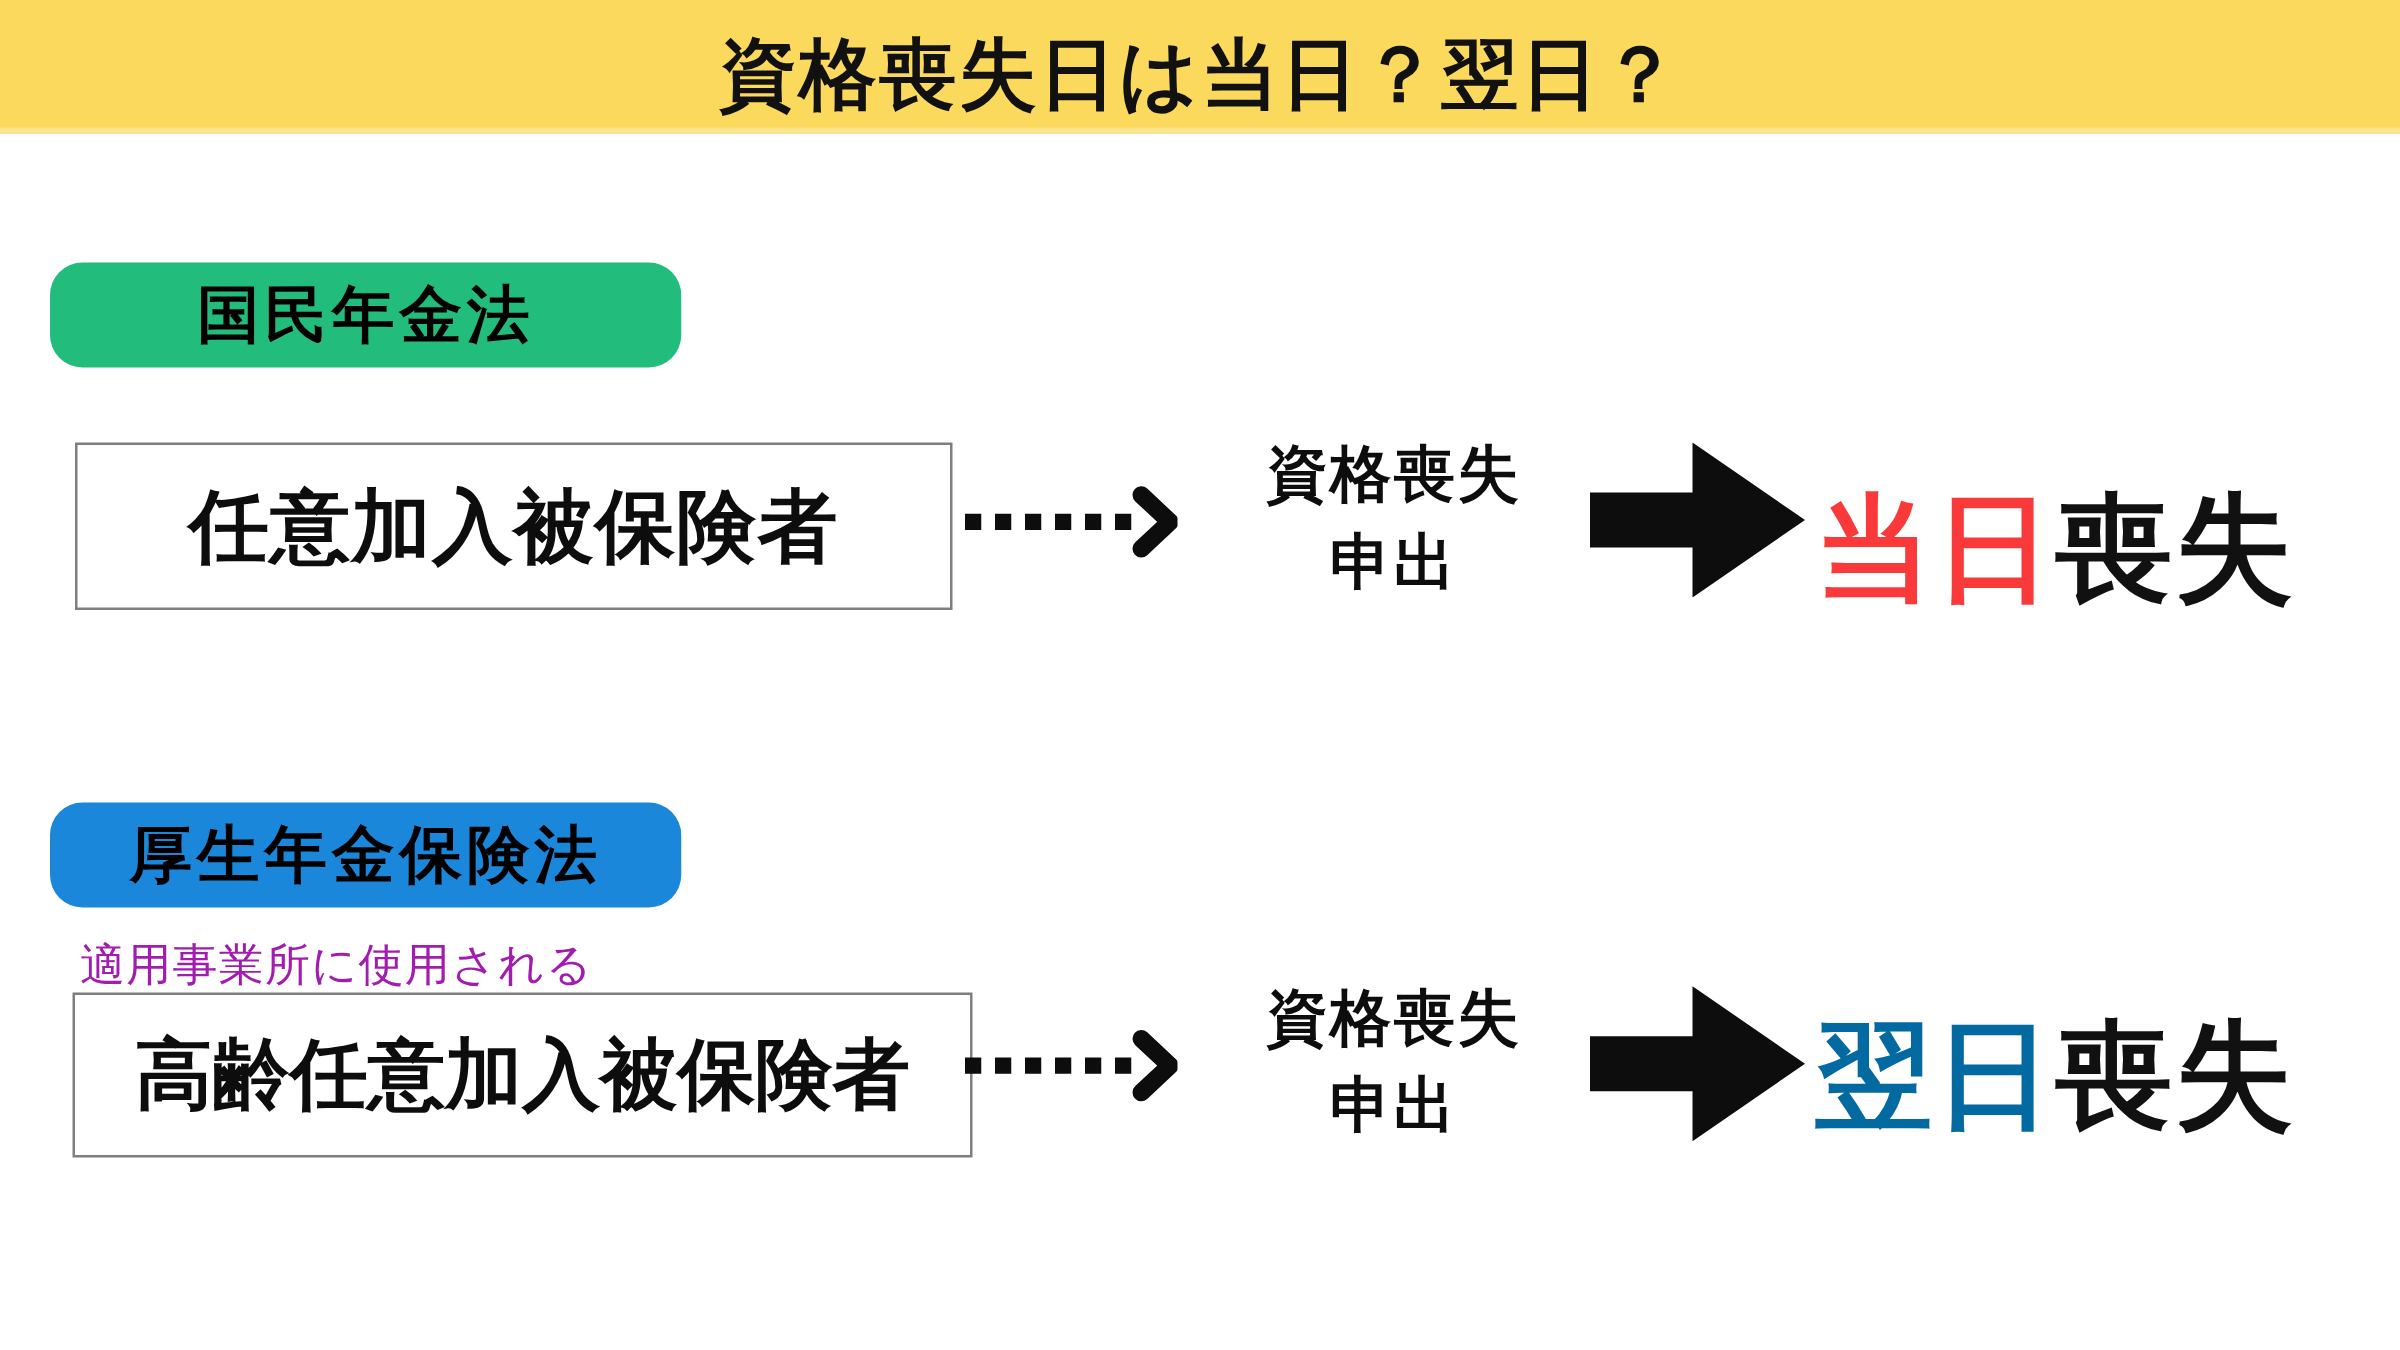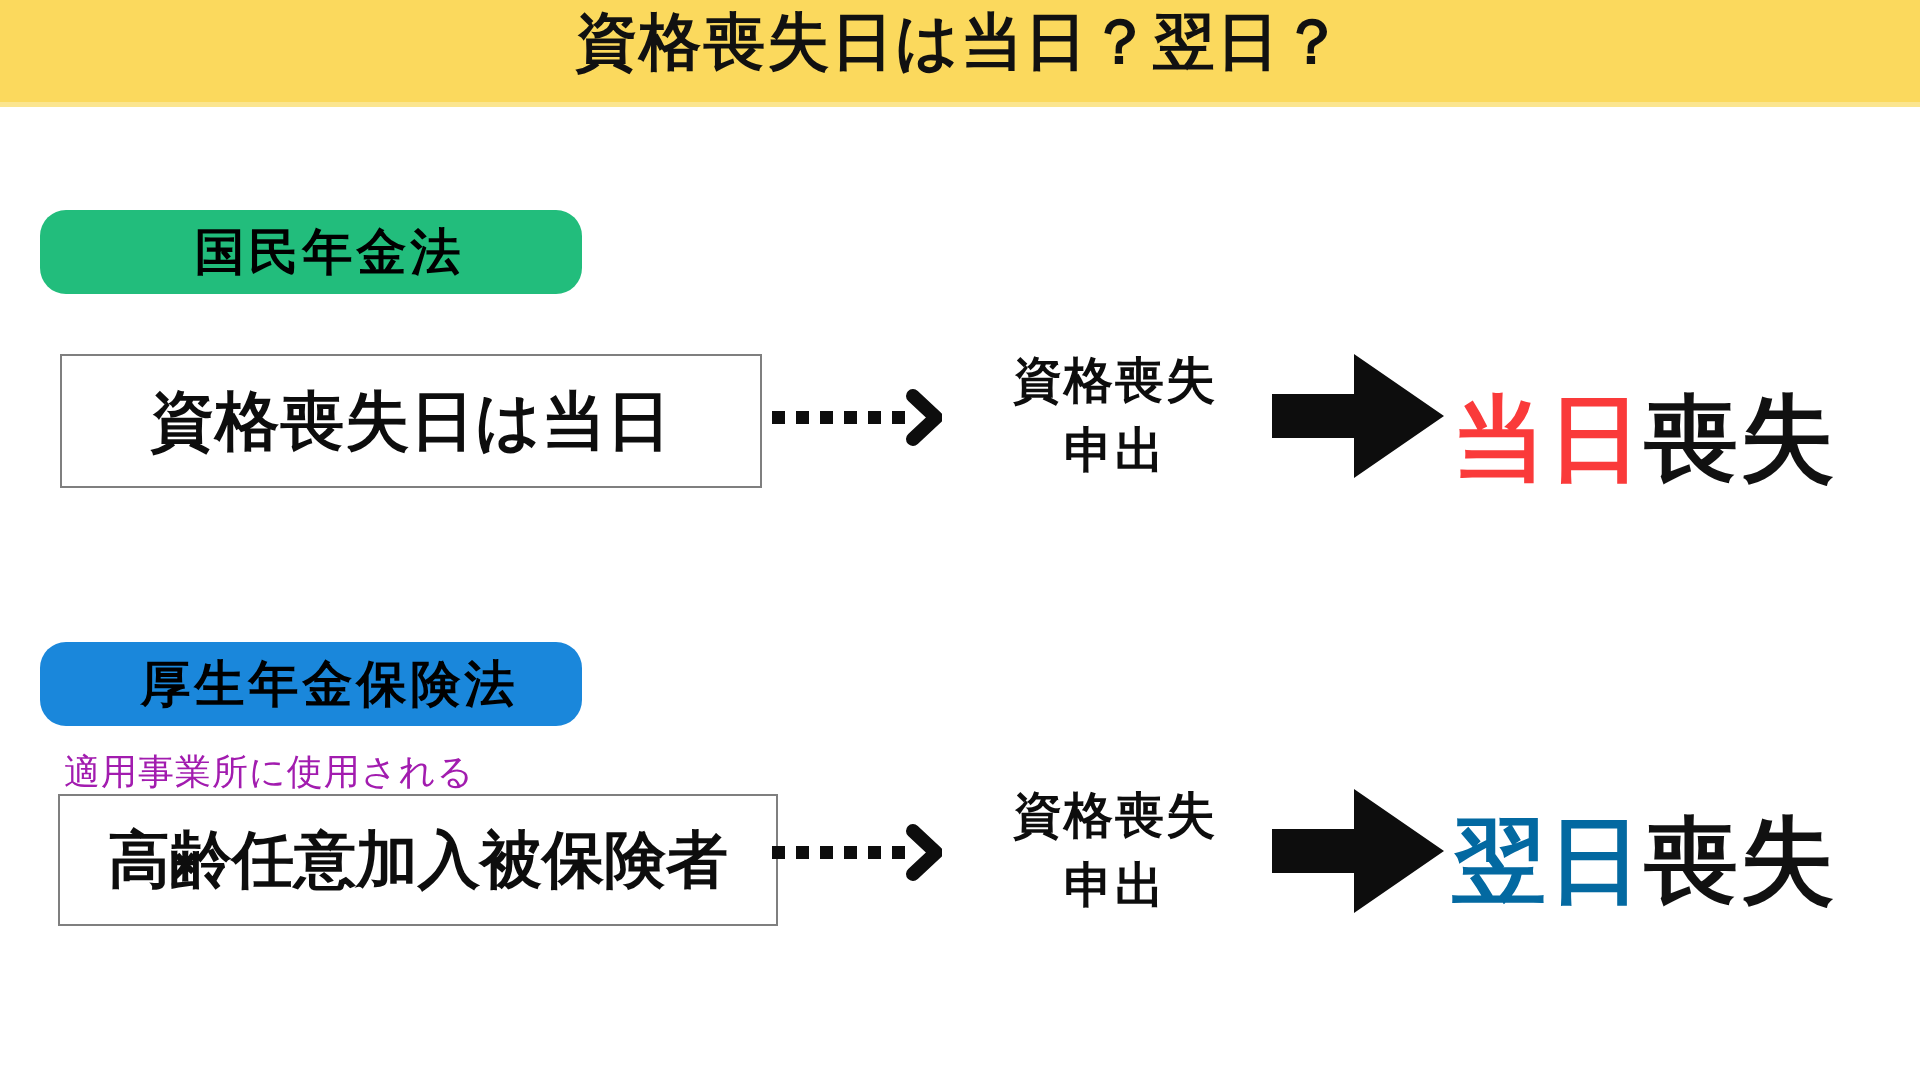--- a/index.html
+++ b/index.html
@@ -9,31 +9,31 @@
     font-family:"Liberation Sans","DejaVu Sans",sans-serif;
     position:relative;
     overflow:hidden;
   }
   .abs{position:absolute;}
 
   
   .header{
     left:0;top:0;width:1920px;height:102px;
     border-bottom:5px solid #fbe58f;
-    display:flex;align-items:flex-start;justify-content:center;
+    display:flex;align-items:flex-end;justify-content:center;
   }
   .header h1{
     margin:0;font-size:62px;font-weight:700;letter-spacing:2px;
   }
 
   
   .badge{
     width:505px;height:84px;border-radius:26px;
     display:flex;align-items:center;justify-content:center;
-    font-size:50px;font-weight:700;letter-spacing:4px;padding-left:37px;
+    font-size:50px;font-weight:700;letter-spacing:4px;
   }
   .badge-1{left:40px;top:210px;}
   .badge-2{left:40px;top:642px;}
 
   
   .note{
     left:64px;top:748px;
     font-size:36px;font-weight:400;color:#a21caf;letter-spacing:1px;
   }
 
@@ -73,21 +73,21 @@
 </head>
 <body>
 
 <header class="abs header" style="background-color: rgb(251, 217, 93);">
   <h1 style="color: rgb(17, 17, 17);">資格喪失日は当日？翌日？</h1>
 </header>
 
 <div class="abs badge badge-1" style="background-color: rgb(34, 189, 124);">国民年金法</div>
 
 <div class="abs subject-box box-1">
-  <span>資格喪失日は当日</span>
+  <span>任意加入被保険者</span>
 </div>
 
 <svg class="abs dotted-arrow-1" width="170" height="60" viewBox="0 0 170 60">
   <g fill="#0d0d0d">
     <rect x="0" y="24" width="13" height="13"></rect>
     <rect x="24" y="24" width="13" height="13"></rect>
     <rect x="48" y="24" width="13" height="13"></rect>
     <rect x="72" y="24" width="13" height="13"></rect>
     <rect x="96" y="24" width="13" height="13"></rect>
     <rect x="120" y="24" width="13" height="13"></rect>

